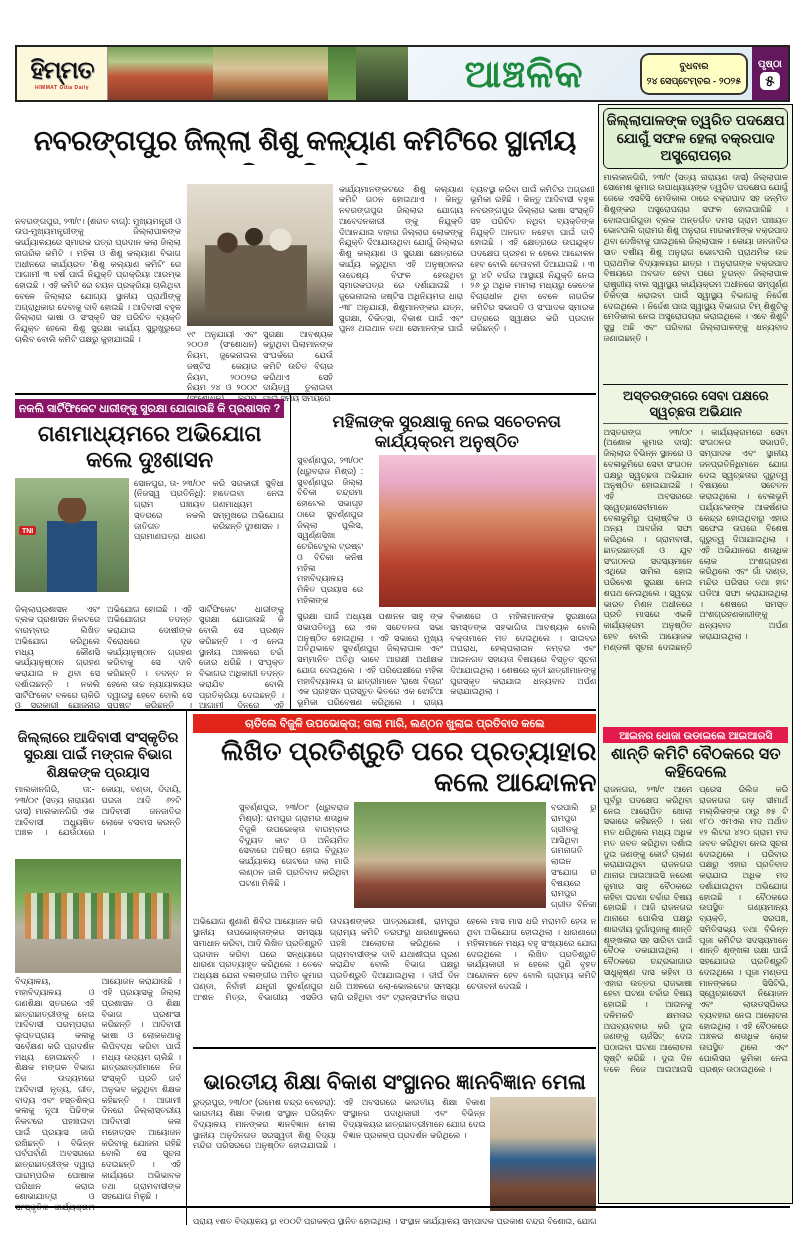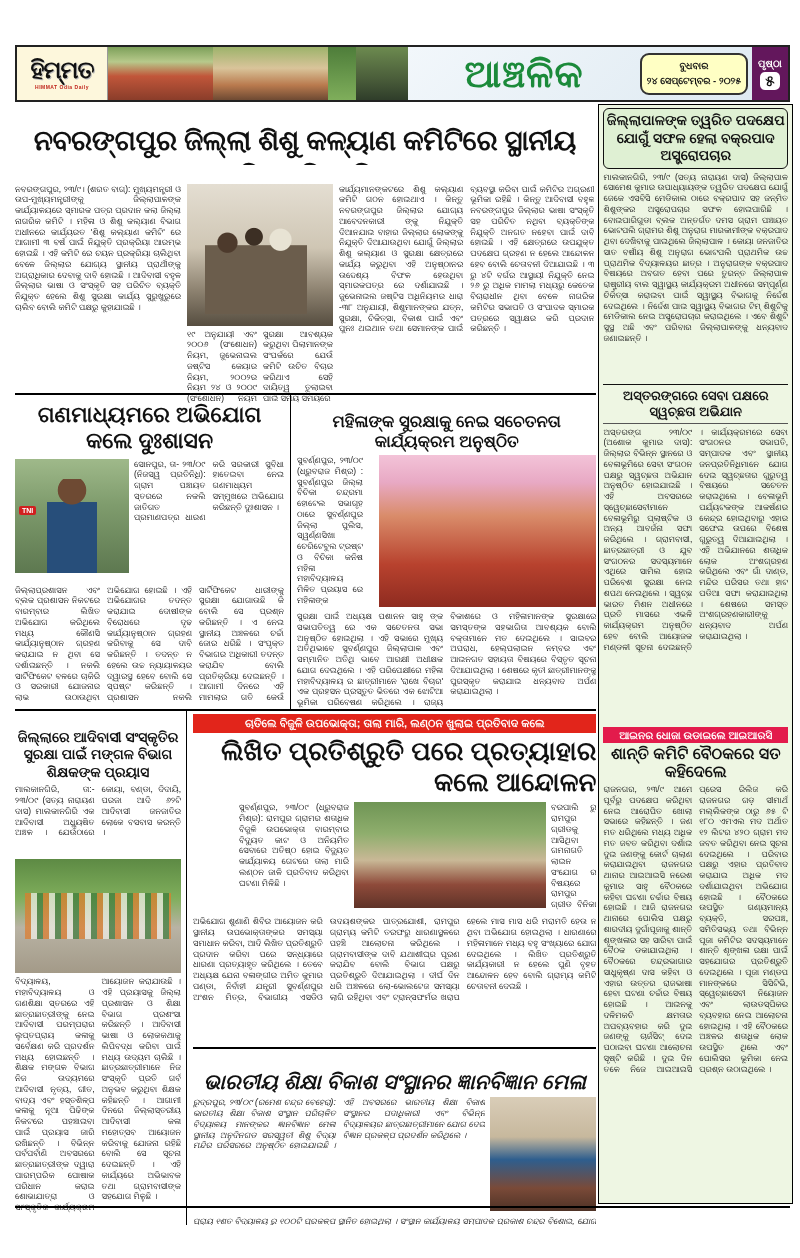--- a/index.html
+++ b/index.html
@@ -57,21 +57,21 @@
      background:repeating-linear-gradient(90deg,#e07b2a 0 6px,#f3f1ea 6px 12px,#3c7a3a 12px 18px);opacity:.7;}
   .ph-meeting{background:linear-gradient(180deg,#6f9555 0%,#8fae6d 30%,#c9b896 55%,#8e4a3a 78%,#5f3328 100%);}
   .ph-classroom{background:linear-gradient(180deg,#d9cdb8 0%,#c7b89d 35%,#2e5e8e 55%,#7a4a38 80%,#4e3226 100%);}
   .tni-chip{position:absolute;left:4px;top:42%;background:#d11f1f;color:#fff;font-size:7px;
             font-weight:900;padding:1px 3px;border-radius:2px;}
   
   .art-main{height:272px;border-bottom:2px solid #000;box-sizing:border-box;padding-right:2px;}
   .hl-xl{font-size:28px;font-weight:800;text-align:center;line-height:1.25;height:42px;
          overflow:hidden;letter-spacing:-.5px;}
   .a1-body{display:flex;gap:6px;height:220px;overflow:hidden;margin-top:5px;}
-  .a1c1{width:166px;}
+  .a1c1{width:166px;margin-top:32px;}
   .a1mid{width:146px;display:flex;flex-direction:column;gap:3px;}
   .a1mid .photo{height:142px;flex:none;}
   .a1mid .body-txt{flex:1;columns:2;column-gap:6px;}
   .a1right{flex:1;}
   
   .mid-row{display:flex;height:314px;overflow:hidden;}
   .art-cert{width:276px;border-right:1.5px solid #000;box-sizing:border-box;
             padding:4px 6px 0 0;}
   .kicker{display:block;text-align:center;font-weight:bold;color:#fff;padding:3px 2px;
           font-size:11px;line-height:1.2;}
@@ -99,21 +99,21 @@
   .art-tribal .photo{height:114px;flex:none;margin:3px 0;}
   .trib-bottom{flex:1;overflow:hidden;}
   .mid-stack{flex:1;box-sizing:border-box;padding-left:6px;display:flex;flex-direction:column;}
   .art-elec{height:338px;border-bottom:2px solid #000;box-sizing:border-box;padding-top:3px;}
   .hl-xl2{font-size:26px;font-weight:800;text-align:right;line-height:1.2;margin:3px 0 4px;}
   .elec-row{display:flex;gap:5px;height:110px;overflow:hidden;}
   .elec-left{width:110px;margin-left:46px;}
   .elec-row .photo{width:192px;height:106px;flex:none;}
   .elec-right{flex:1;}
   .elec-bottom{height:156px;margin-top:4px;overflow:hidden;}
-  .art-fair{flex:1;padding-top:3px;display:flex;flex-direction:column;font-style:italic;}
+  .art-fair{flex:1;padding-top:3px;display:flex;flex-direction:column;}
   .hl-l2{font-size:21px;font-weight:800;text-align:center;line-height:1.2;margin-bottom:3px;}
   .fair-row{display:flex;gap:5px;height:116px;overflow:hidden;}
   .fair-row .body-txt{flex:1;}
   .fair-row .photo{width:106px;height:114px;flex:none;}
   .fair-end{margin-top:3px;height:36px;overflow:hidden;}
   
   .rr-headbox{border:1.5px solid #111;border-radius:6px;background:#dff0d3;text-align:center;
               font-weight:800;font-size:14px;line-height:1.25;padding:3px 2px;margin-bottom:3px;}
   .rr-art1-body{height:208px;overflow:hidden;margin-bottom:4px;}
   .rr-hl2{text-align:center;font-weight:800;font-size:13px;border-top:1.5px solid #111;
@@ -163,20 +163,21 @@
           <div class="a1mid">
             <div class="photo ph-office"></div>
             <div class="body-txt">୧୯ ଅନୁଯାୟୀ ଏବଂ ୨୦୦୬ (ସଂଶୋଧନ) ନିୟମ, ଜୁଭେନାଇଲ ଜଷ୍ଟିସ କେୟାର ନିୟମ, ୨୦୦୨ର ନିୟମ ୨୪ ଓ ୨୦୦୯ (ସଂଶୋଧନ) ନିୟମ ଅନୁଯାୟୀ ଯତ୍ନ ଏବଂ ସୁରକ୍ଷା ଆବଶ୍ୟକ କରୁଥିବା ପିଲାମାନଙ୍କ ସଂପର୍କରେ ଯେଉଁ କମିଟି ଉଚିତ ବିଚାର କରିଥାଏ ସେହି ଦାୟିତ୍ୱ ତୁଲାଇବା ପାଇଁ ସମୟ ସମୟରେ</div>
           </div>
           <div class="a1right body-txt cols2">କାର୍ଯ୍ୟମାନଙ୍କଟରେ ଶିଶୁ କଲ୍ୟାଣ କମିଟି ଗଠନ ହୋଇଥାଏ । କିନ୍ତୁ ନବରଙ୍ଗପୁର ଜିଲ୍ଲାର ଯୋଗ୍ୟ ଆବେଦନକାରୀ ଙ୍କୁ ନିଯୁକ୍ତି ଦିଆନଯାଇ ବାହାର ଜିଲ୍ଲାର ଲୋକଙ୍କୁ ନିଯୁକ୍ତି ଦିଆଯାଉଥିବା ଯୋଗୁଁ ଜିଲ୍ଲାର ଶିଶୁ କଲ୍ୟାଣ ଓ ସୁରକ୍ଷା କ୍ଷେତ୍ରରେ କାର୍ଯ୍ୟ କରୁଥିବା ଏହି ଅନୁଷ୍ଠାନର ଉଦ୍ଦେଶ୍ୟ ବିଫଳ ହେଉଥିବା ସ୍ମାରକପତ୍ର ରେ ଦର୍ଶାଯାଇଛି । ଜୁଭେନାଇଲ ଜଷ୍ଟିସ ଅଧିନିୟମର ଧାରା -୩୮ ଅନୁଯାୟୀ, ଶିଶୁମାନଙ୍କର ଯତ୍ନ, ସୁରକ୍ଷା, ଚିକିତ୍ସା, ବିକାଶ ପାଇଁ ଏବଂ ପୁନଃ ଥଇଥାନ ତଥା ସେମାନଙ୍କ ପାଇଁ ବ୍ୟବସ୍ଥା କରିବା ପାଇଁ କମିଟିର ଅଗ୍ରଣୀ ଭୂମିକା ରହିଛି । କିନ୍ତୁ ଆଦିବାସୀ ବହୁଳ ନବରଙ୍ଗପୁର ଜିଲ୍ଲାର ଭାଷା ସଂସ୍କୃତି ସହ ପରିଚିତ ନଥିବା ବ୍ୟକ୍ତିଙ୍କ ନିଯୁକ୍ତି ଅନଗତ ନହେବା ପାଇଁ ଦାବି ହୋଇଛି । ଏହି କ୍ଷେତ୍ରରେ ଉପଯୁକ୍ତ ପଦକ୍ଷେପ ଗ୍ରହଣ ନ ହେଲେ ଆନ୍ଦୋଳନ ହେବ ବୋଲି ଚେତାବନୀ ଦିଆଯାଇଛି । ୩ ରୁ ୪ଟି ବର୍ଗର ଆସ୍ଥାୟୀ ନିଯୁକ୍ତି ନେଇ ୨୬ ରୁ ଅଧିକ ମାମଲା ମଧ୍ୟରୁ କେତେକ ବିଚାରାଧୀନ ଥିବା ବେଳେ ନାଗରିକ କମିଟିର ସଭାପତି ଓ ସଂପାଦକ ସ୍ମାରକ ପତ୍ରରେ ସ୍ୱାକ୍ଷର କରି ପ୍ରଦାନ କରିଛନ୍ତି ।</div>
         </div>
       </section>
 
       <div class="mid-row">
         <section class="art-cert">
+          <span class="kicker kick-purple">ନକଲି ସାର୍ଟିଫିକେଟ ଧାରୀଙ୍କୁ ସୁରକ୍ଷା ଯୋଗାଉଛି କି ପ୍ରଶାସନ ?</span>
           <h2 class="hl-l">ଗଣମାଧ୍ୟମରେ ଅଭିଯୋଗ କଲେ ଦୁଃଶାସନ</h2>
           <div class="cert-top">
             <div class="cert-left">
               <div class="photo ph-reporter">
                 <span class="tni-chip">TNI</span>
               </div>
             </div>
             <div class="cert-right body-txt cols2">ସୋନପୁର, ତା- ୨୩/୦୯ (ନିଜସ୍ୱ ପ୍ରତିନିଧି): ଗ୍ରାମ ପଞ୍ଚାୟତ ସ୍ତରରେ ନକଲି ଜାତିଗତ ପ୍ରମାଣପତ୍ର ଧାରଣ କରି ସରକାରୀ ସୁବିଧା ହାତେଇବା ନେଇ ଗଣମାଧ୍ୟମ ସମ୍ମୁଖରେ ଅଭିଯୋଗ କରିଛନ୍ତି ଦୁଃଶାସନ ।</div>
           </div>
           <div class="cert-bottom body-txt cols3">

